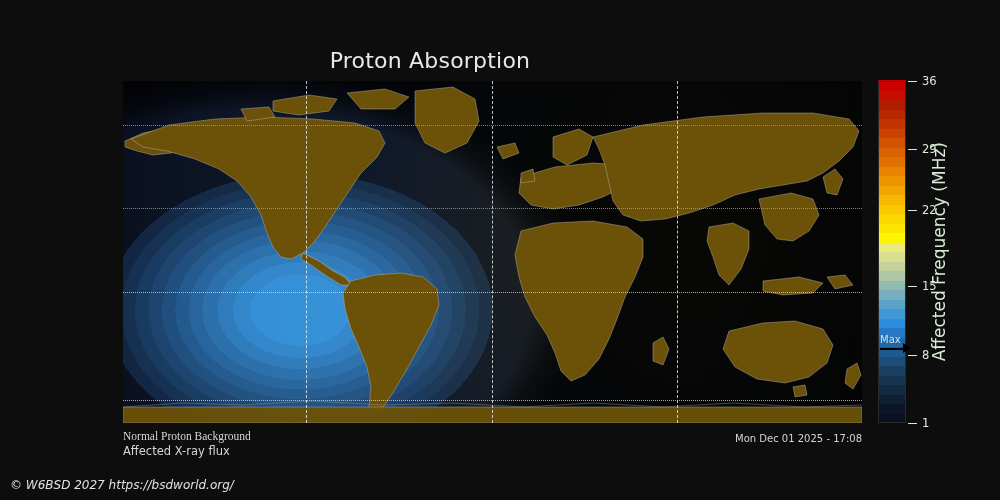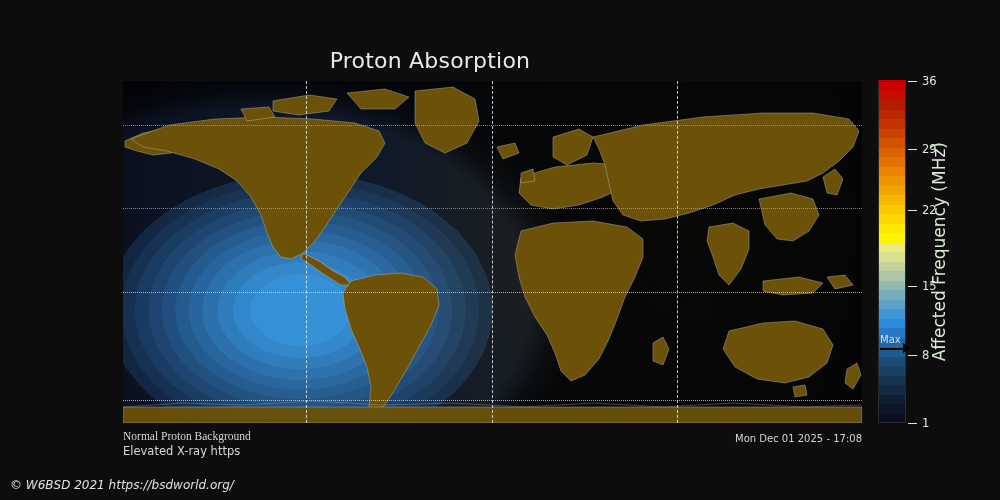--- a/index.html
+++ b/index.html
@@ -249,16 +249,16 @@
     <span>Affected Frequency (MHz)</span>
   </div>
 
   <div id="max-marker" style="top: 333.737px;">
     <div class="mtxt">Max</div>
     <div class="arrow"></div>
     <div class="head"></div>
   </div>
 
   <div class="note" id="note1">Normal Proton Background</div>
-  <div class="note" id="note2">Elevated X-ray https</div>
+  <div class="note" id="note2">Affected X-ray flux</div>
   <div id="stamp">Mon Dec 01 2025 - 17:08</div>
-  <div id="copyright">© W6BSD 2021 https://bsdworld.org/</div>
+  <div id="copyright">© W6BSD 2027 https://bsdworld.org/</div>
 </div>
 
 </body></html>

